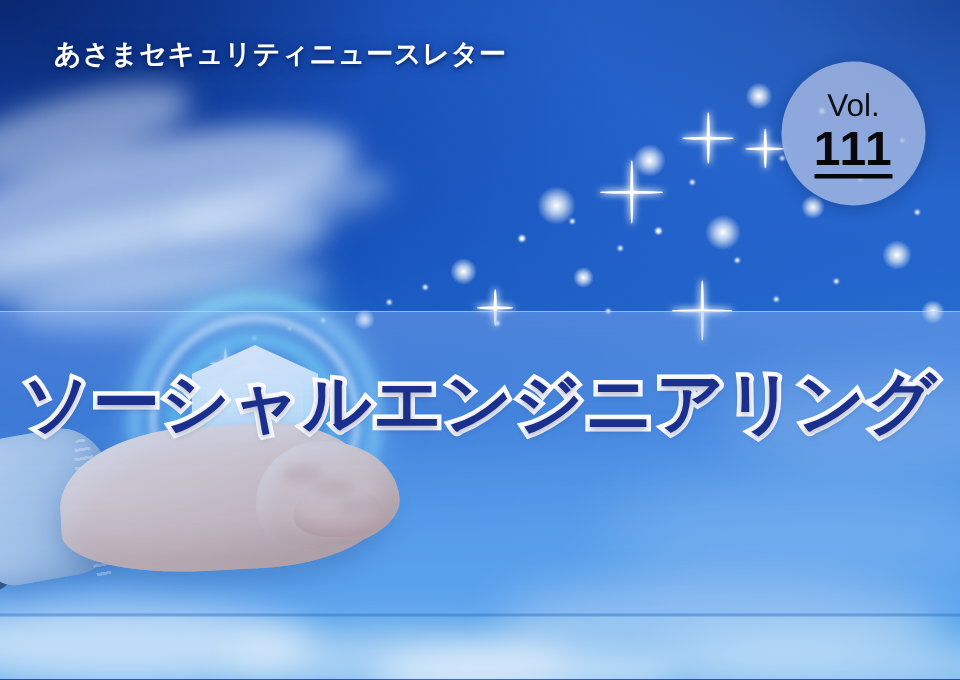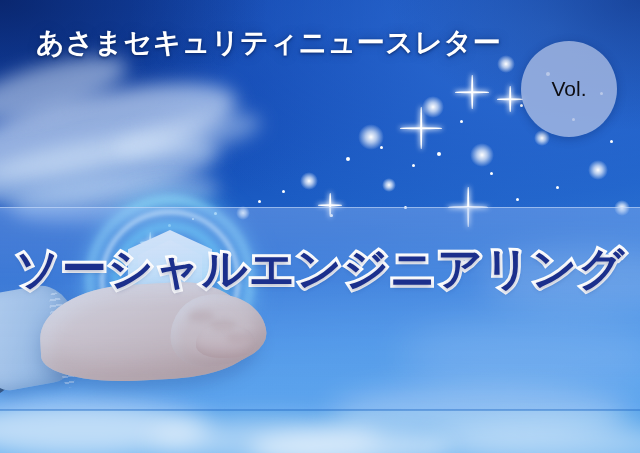--- a/index.html
+++ b/index.html
@@ -135,21 +135,21 @@
     position:absolute;left:0;right:0;top:207px;height:203px;
     background:linear-gradient(180deg, rgba(150,185,240,.42) 0%, rgba(128,172,236,.34) 35%, rgba(120,170,238,.30) 100%);
     backdrop-filter:saturate(105%);
   }
   .band-top-line{position:absolute;left:0;right:0;top:207px;height:1px;background:rgba(210,226,252,.55);}
   .band-bot-line{position:absolute;left:0;right:0;top:409px;height:2px;background:rgba(40,110,200,.45);}
 
   
   .newsletter-title{
     position:absolute;left:36px;top:24px;
-    font-size:28px;font-weight:bold;color:#ffffff;
+    font-size:18px;font-weight:bold;color:#ffffff;
     letter-spacing:.5px;
     text-shadow:0 1px 3px rgba(6,28,82,.75), 0 0 10px rgba(10,40,110,.55);
     white-space:nowrap;
   }
 
   
   .vol-badge{
     position:absolute;left:521px;top:41px;width:96px;height:96px;
     border-radius:50%;
     background:rgba(168,186,226,.80);
@@ -278,19 +278,20 @@
   </div>
 
   <div class="band"></div>
   <div class="band-top-line"></div>
   <div class="band-bot-line"></div>
 
   <div class="newsletter-title">あさまセキュリティニュースレター</div>
 
   <div class="vol-badge">
     <div class="vol-label">Vol.</div>
+    <div class="vol-number">111</div>
   </div>
 
   <div class="headline">
     <div class="hl-line hl1">ソーシャルエンジニアリング</div>
   </div>
 
 </div>
 
 </body></html>

